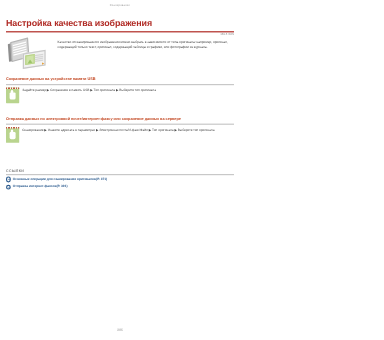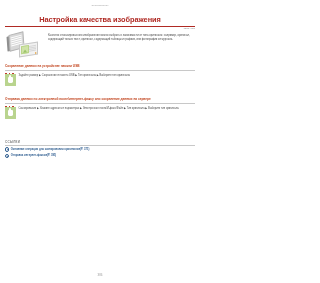--- a/index.html
+++ b/index.html
@@ -29,21 +29,20 @@
   .title-block{
     position:absolute;
     top:15px;left:5px;right:5px;
   }
   .page-title{
     font-size:7.4px;
     font-weight:bold;
     color:#b02a24;
     letter-spacing:-.05px;
     white-space:nowrap;
-    text-align:center;
   }
   .title-rule{
     margin-top:1.6px;
     height:1.1px;
     background:#b02a24;
     width:100%;
   }
   .ref-code{
     position:absolute;
     top:26.5px;right:5px;

